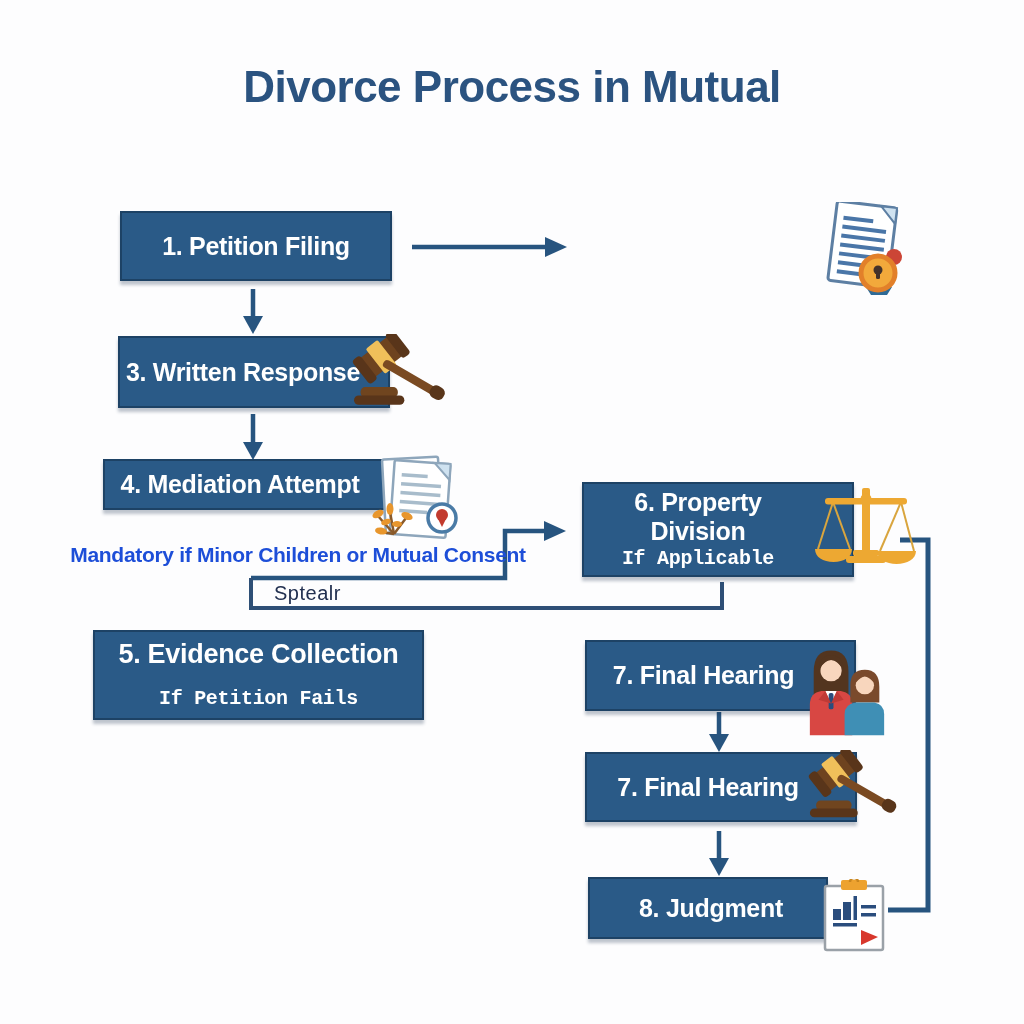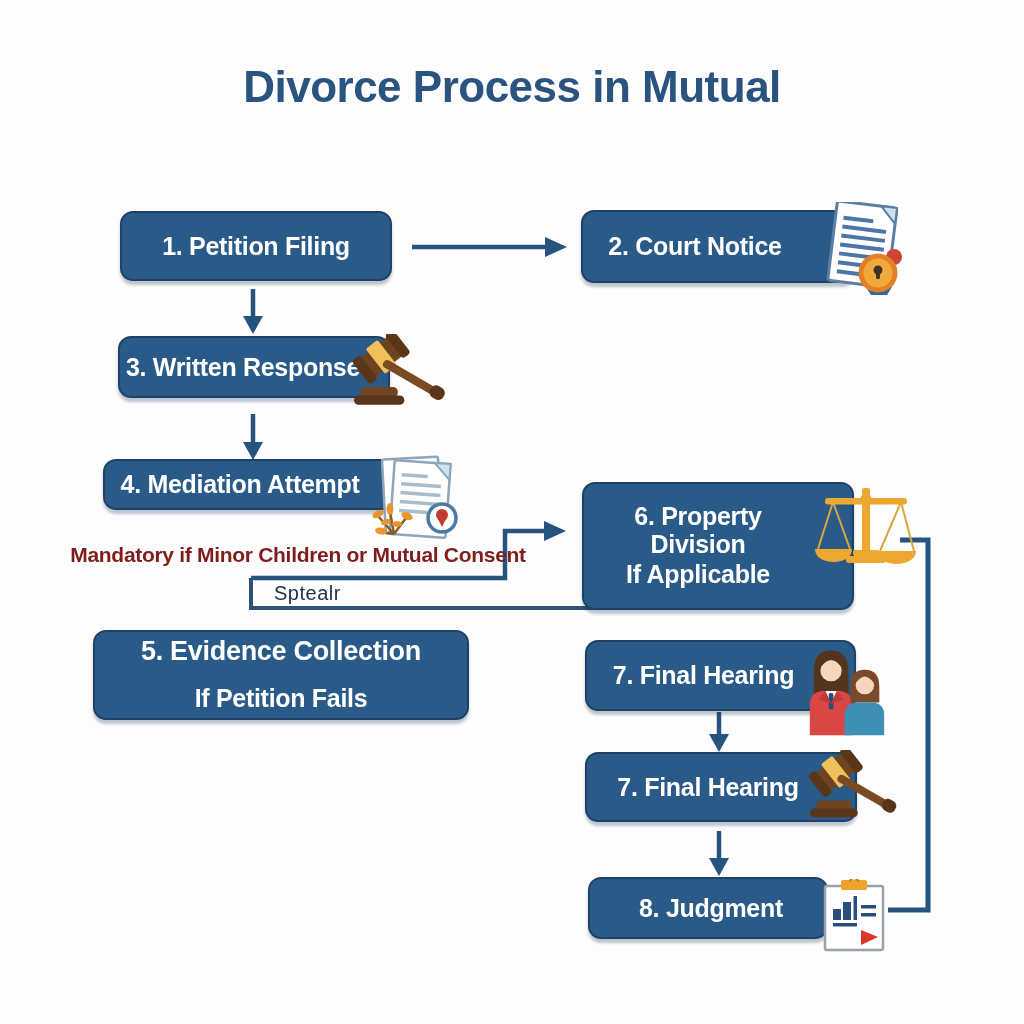--- a/index.html
+++ b/index.html
@@ -7,38 +7,38 @@
     position:relative;width:1024px;height:1024px;overflow:hidden;
     background:#fdfdfe;font-family:"Liberation Sans",sans-serif;
   }
   .page-title{
     position:absolute;left:0;right:0;top:62px;margin:0;text-align:center;
     font-size:44px;font-weight:700;letter-spacing:-0.5px;color:#2b5380;
   }
   .connectors{position:absolute;left:0;top:0;width:1024px;height:1024px;}
   .node{
     position:absolute;display:flex;flex-direction:column;justify-content:center;align-items:center;
-    background:#2a5a87;border:2px solid #1d4265;border-radius:13px;
+    background:#2a5a87;border:2px solid #1d4265;border-radius:0;
     box-shadow:0 4px 3px rgba(30,50,80,.28);box-sizing:border-box;color:#fff;text-align:center;
   }
   .node-label{font-size:25px;font-weight:700;letter-spacing:-0.3px;line-height:1.15;}
-  .node-sublabel{font-size:25px;font-weight:700;letter-spacing:-0.3px;line-height:1.25;}
+  .node-sublabel{font-size:20px;font-weight:700;letter-spacing:-0.3px;line-height:1.25;font-family:Liberation Mono, monospace;}
   #n1{left:120px;top:211px;width:272px;height:70px;}
   #n2{left:581px;top:210px;width:274px;height:73px;padding-right:46px;}
-  #n3{left:118px;top:336px;width:272px;height:62px;padding-right:22px;}
+  #n3{left:118px;top:336px;width:272px;height:72px;padding-right:22px;}
   #n4{left:103px;top:459px;width:292px;height:51px;padding-right:18px;}
-  #n5{left:93px;top:630px;width:376px;height:90px;gap:16px;}
+  #n5{left:93px;top:630px;width:331px;height:90px;gap:16px;}
   #n5 .node-label{font-size:27px;}
-  #n6{left:582px;top:482px;width:272px;height:128px;padding-right:40px;}
+  #n6{left:582px;top:482px;width:272px;height:95px;padding-right:40px;}
   #n7{left:585px;top:640px;width:271px;height:71px;padding-right:34px;}
   #n8{left:585px;top:752px;width:272px;height:70px;padding-right:26px;}
   #n9{left:588px;top:877px;width:240px;height:62px;padding-right:14px;padding-left:20px;}
   .note{
     position:absolute;left:60px;top:543px;width:476px;text-align:center;
-    font-size:21px;font-weight:700;letter-spacing:-0.3px;color:#7f1d1d;
+    font-size:21px;font-weight:700;letter-spacing:-0.3px;color:#1d4ed8;
   }
   .connector-label{
     position:absolute;left:274px;top:582px;font-size:20px;color:#223050;letter-spacing:0.5px;
   }
   .icon{position:absolute;}
   #icon-notice{left:806px;top:202px;width:105px;height:95px;}
   #icon-gavel-1{left:345px;top:334px;width:115px;height:82px;}
   #icon-mediation{left:370px;top:452px;width:95px;height:105px;}
   #icon-scales{left:813px;top:487px;width:105px;height:88px;}
   #icon-couple{left:806px;top:643px;width:82px;height:95px;}
@@ -74,23 +74,20 @@
       <polygon points="544,521 566,531 544,541"></polygon>
       <polygon points="709,734 729,734 719,752"></polygon>
       <polygon points="709,858 729,858 719,876"></polygon>
     </g>
   </svg>
 
   <div class="node" id="n1">
     <span class="node-label">1. Petition Filing</span>
   </div>
 
-  <div class="node" id="n2">
-    <span class="node-label">2. Court Notice</span>
-  </div>
 
   <div class="node" id="n3">
     <span class="node-label">3. Written Response</span>
   </div>
 
   <div class="node" id="n4">
     <span class="node-label">4. Mediation Attempt</span>
   </div>
 
   <div class="note">Mandatory if Minor Children or Mutual Consent</div>

